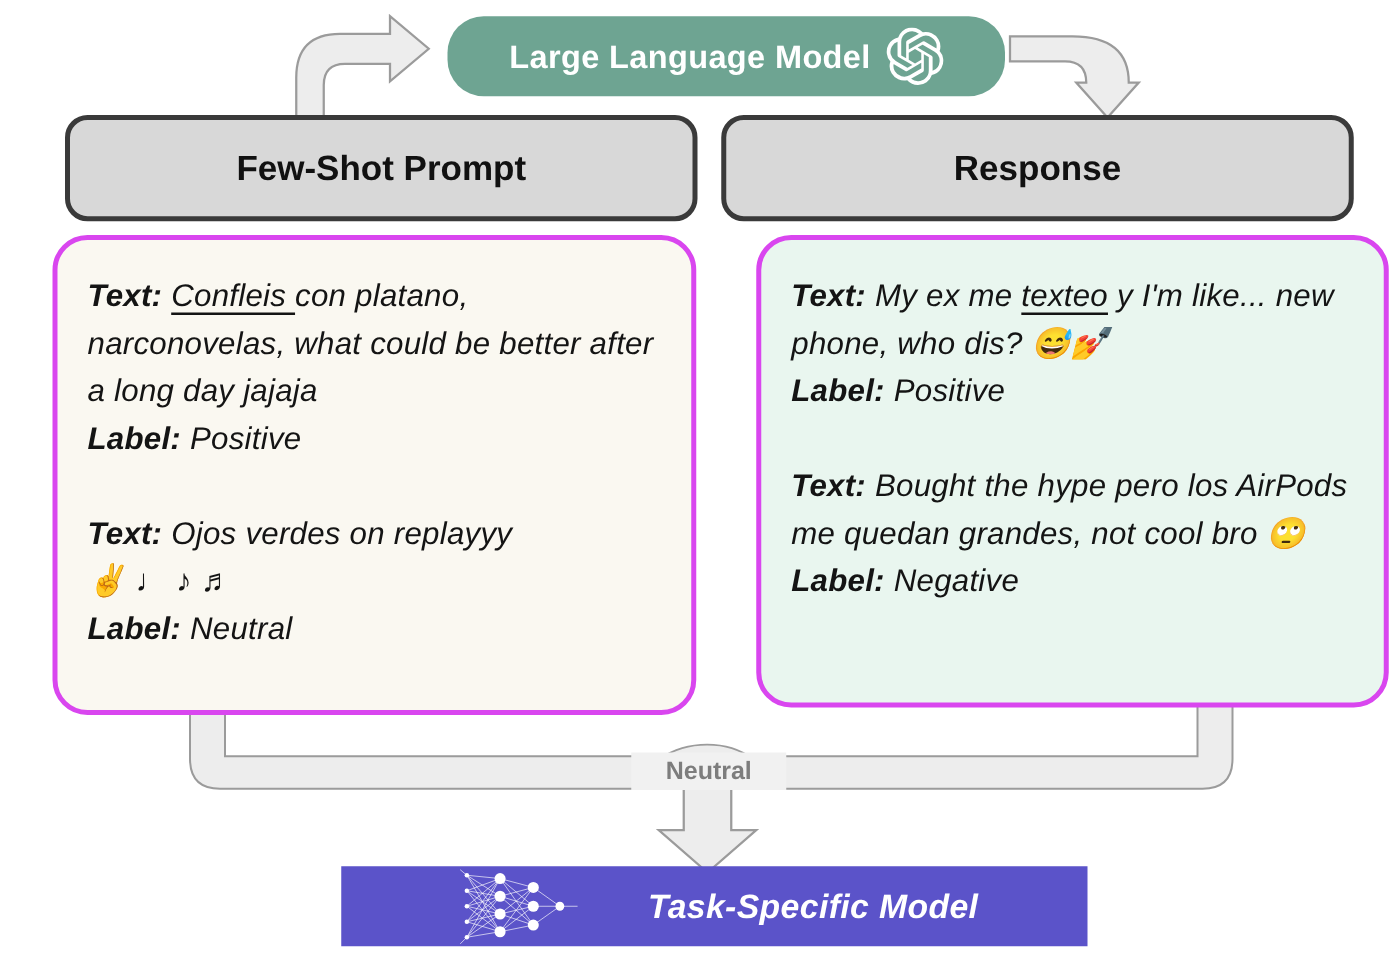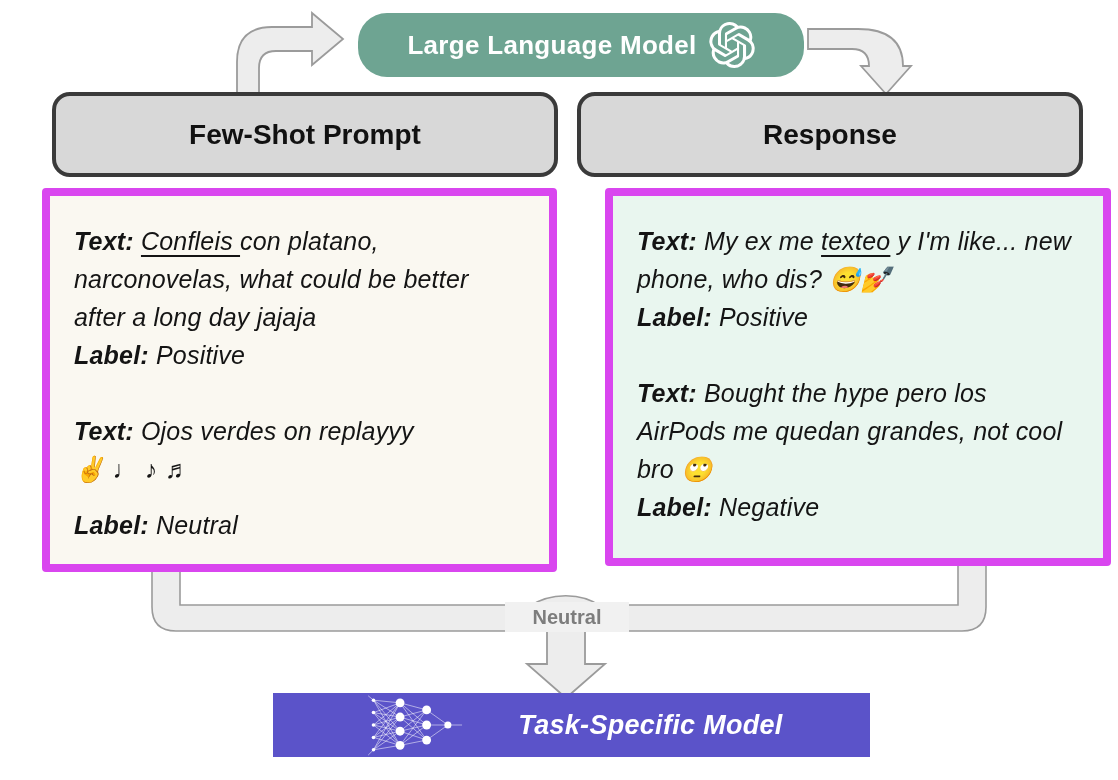--- a/index.html
+++ b/index.html
@@ -16,31 +16,31 @@
   
   .hdr{
     position:absolute;height:77px;background:#D8D8D8;border:4px solid #3A3A3A;border-radius:18px;
     display:flex;align-items:center;justify-content:center;
     font-size:28px;font-weight:bold;color:#111111;
   }
   .hdr-left{left:52px;top:92px;width:498px;}
   .hdr-right{left:577px;top:92px;width:498px;}
   
   .content-box{
-    position:absolute;border:8px solid #d946ef;border-radius:4px;
+    position:absolute;border:4px solid #d946ef;border-radius:28px;
     box-sizing:border-box;padding:26px 24px;color:#141414;
     font-size:25px;font-style:italic;line-height:38px;letter-spacing:.2px;
   }
   .box-prompt{left:42px;top:188px;width:515px;height:384px;background:#FAF8F1;}
   .box-response{left:577px;top:188px;width:506px;height:378px;background:#E9F6EF;margin-left:28px;}
   .seg-label{font-weight:bold;}
   .seg-underline{text-decoration:underline;text-decoration-thickness:2px;text-underline-offset:5px;}
   .example{margin:0;}
   .example + .example{margin-top:38px;}
-  .label-line-gap{margin-top:18px;text-align:center;}
+  .label-line-gap{text-align:center;}
   
   .overlay-svg{position:absolute;left:0;top:0;width:1118px;height:780px;pointer-events:none;}
   
   .training-label{
     position:absolute;left:505px;top:602px;width:124px;height:30px;line-height:30px;
     text-align:center;background:#F1F1F1;color:#7D7D7D;font-size:20px;font-weight:bold;
   }
   
   .task-box{
     position:absolute;left:273px;top:693px;width:597px;height:64px;background:#5B53C9;

